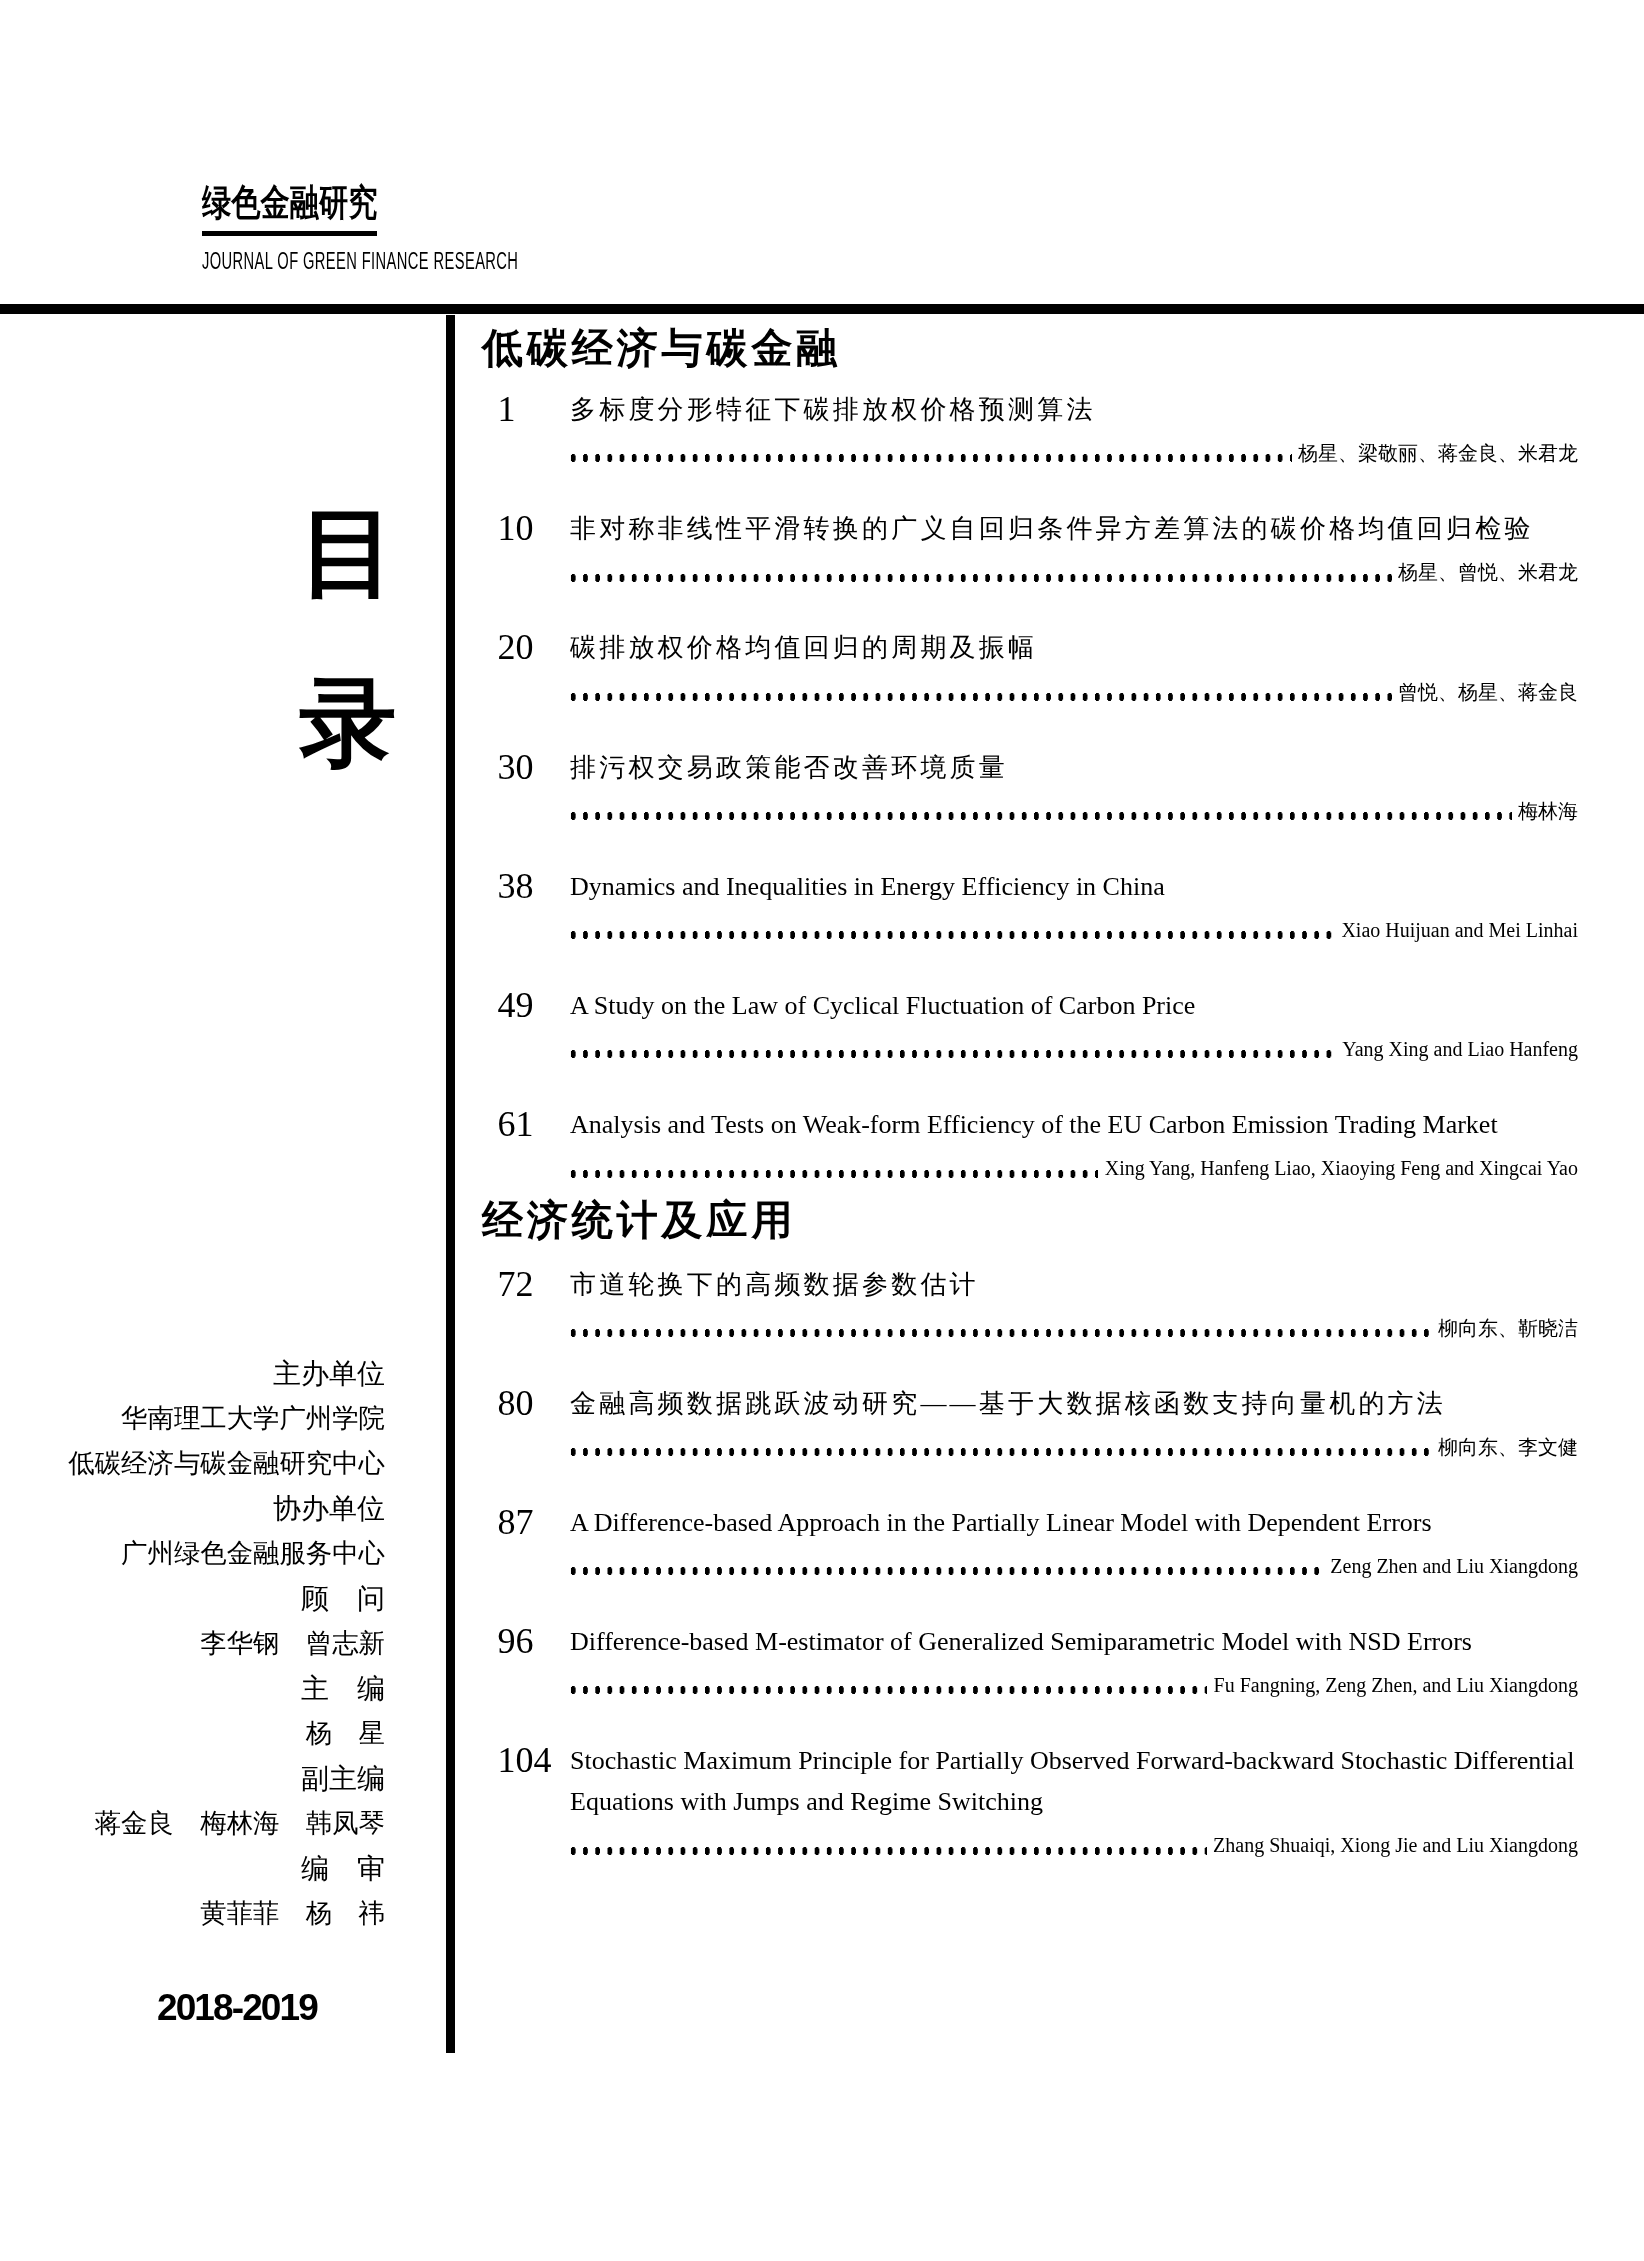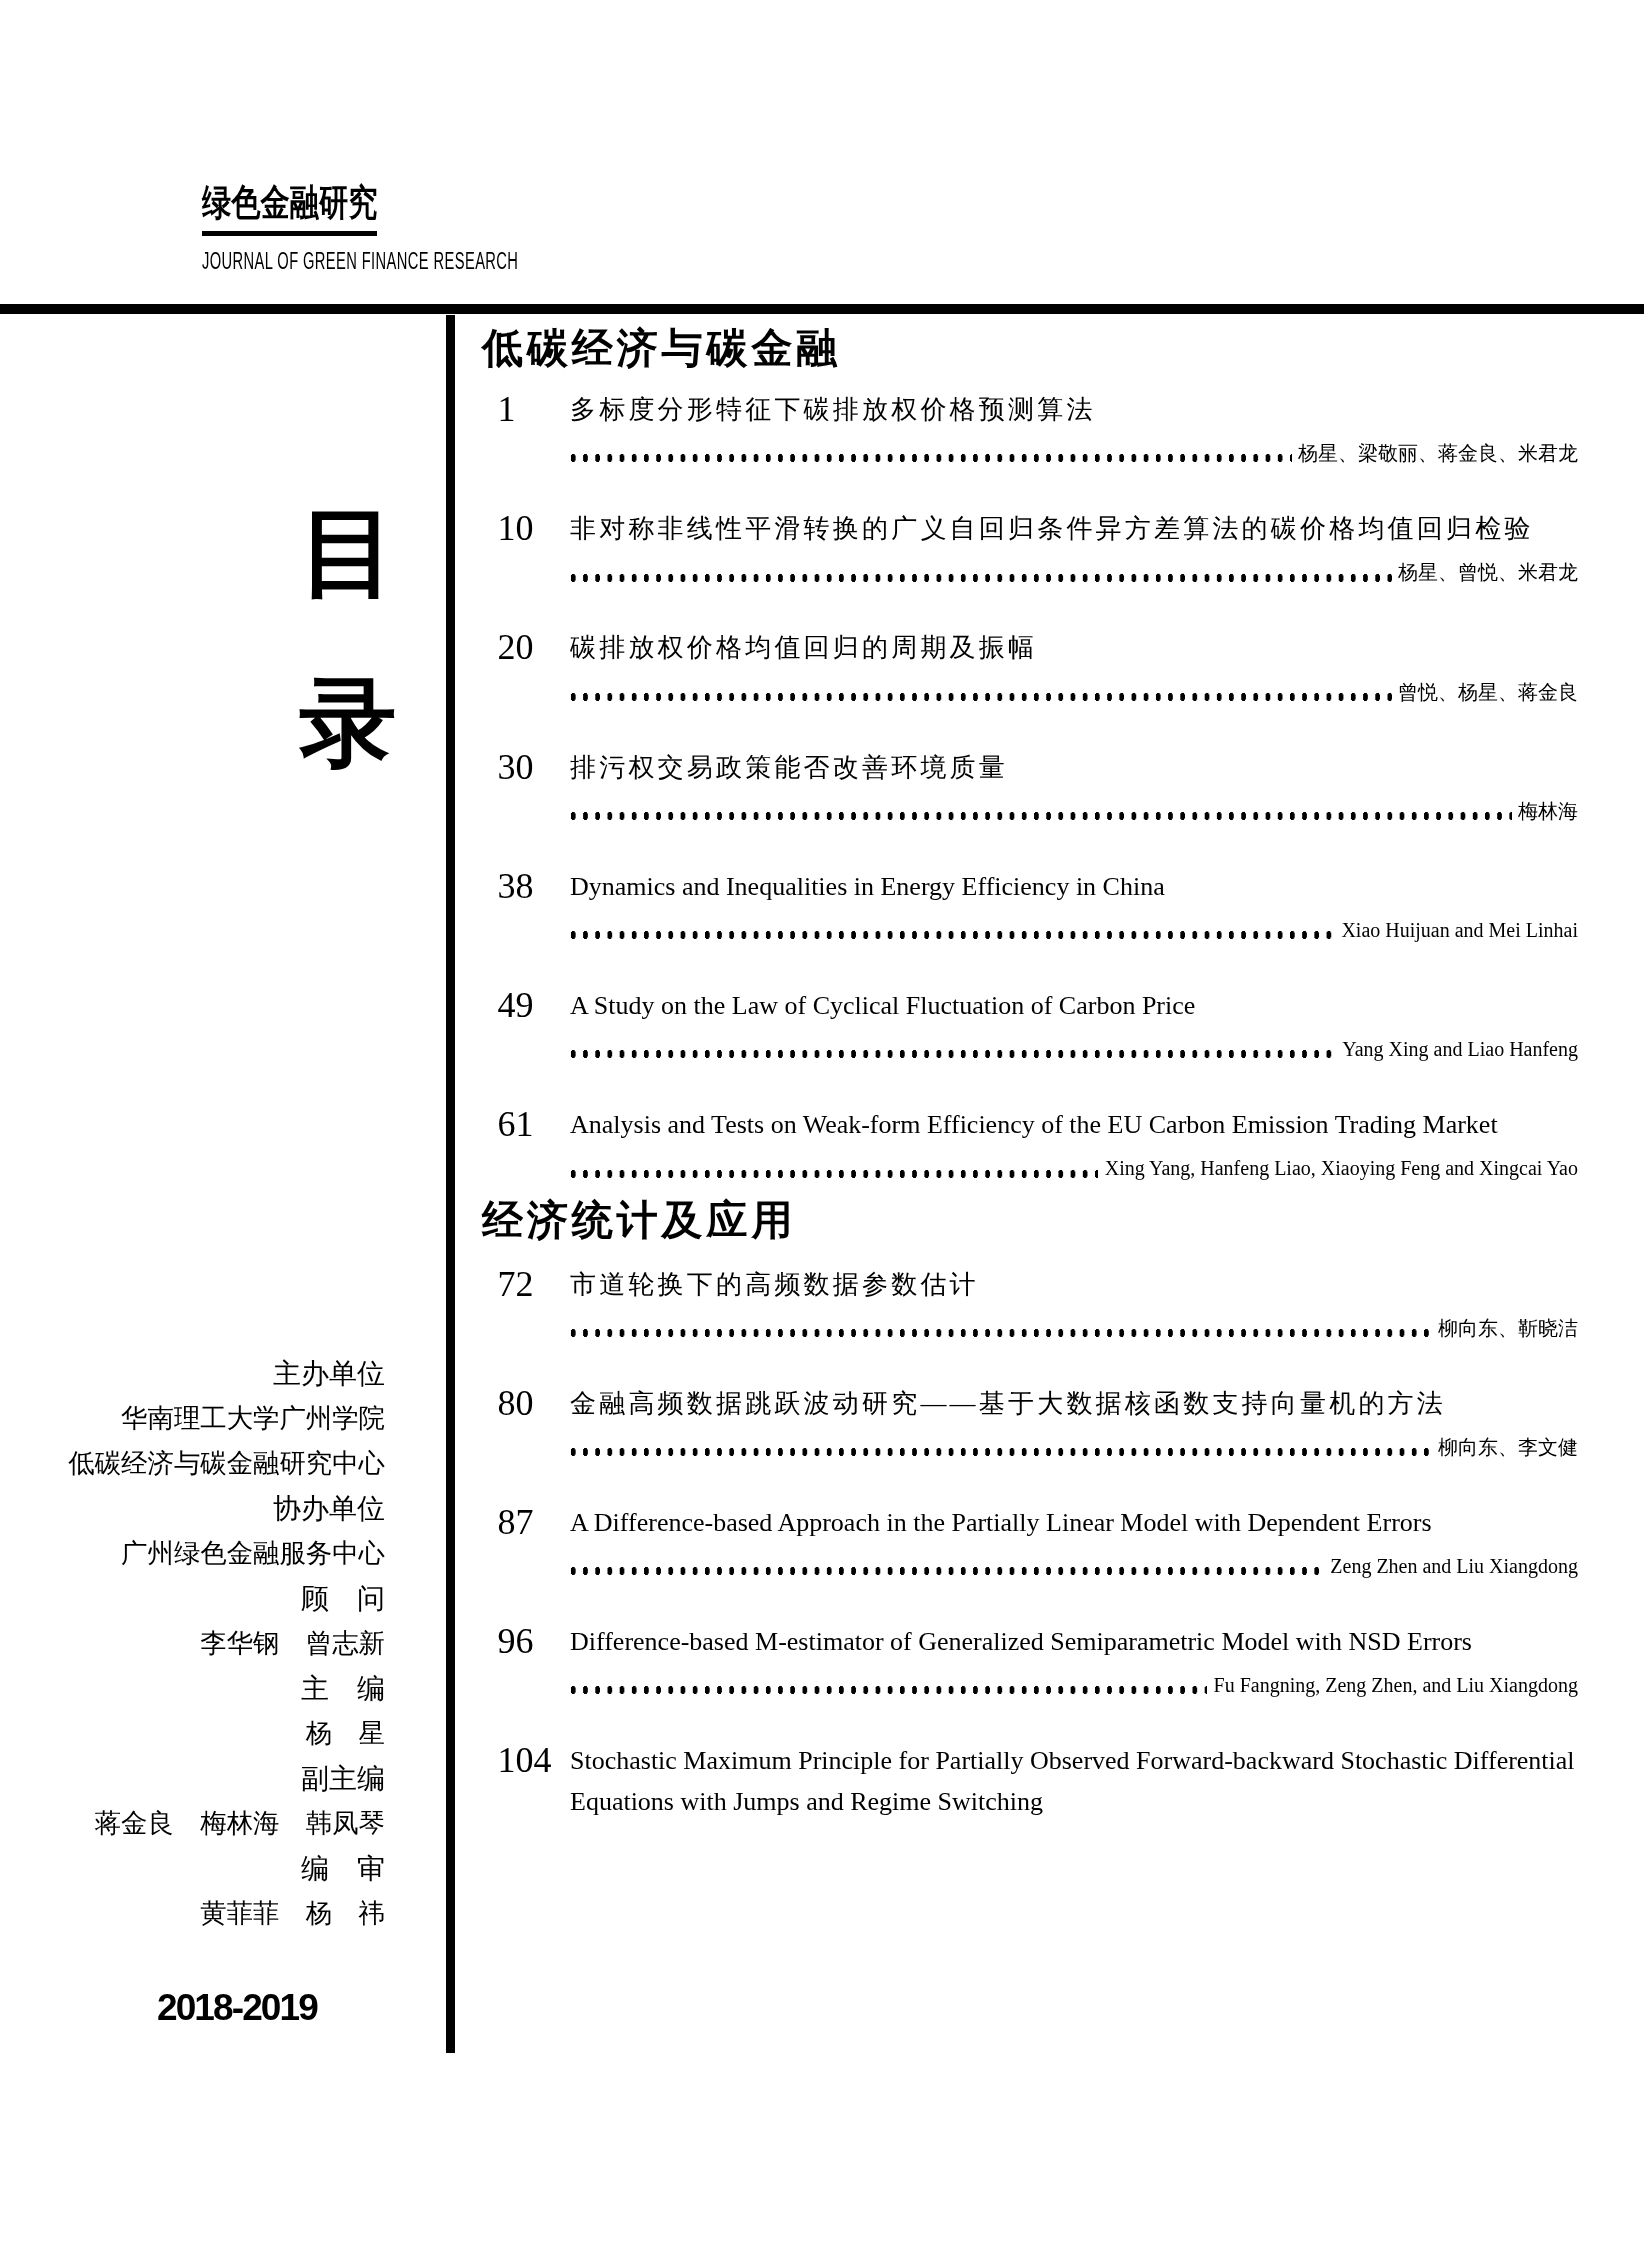--- a/index.html
+++ b/index.html
@@ -246,17 +246,21 @@
         <div class="dots"></div>
         <div class="authors">Fu Fangning, Zeng Zhen, and Liu Xiangdong</div>
       </div>
     </div>
   </div>
 
   <div class="item last-in-section">
     <div class="num">104</div>
     <div class="entry-body">
       <div class="title">Stochastic Maximum Principle for Partially Observed Forward-backward Stochastic Differential Equations with Jumps and Regime Switching</div>
+      <div class="lead">
+        <div class="dots"></div>
+        <div class="authors">Zhang Shuaiqi, Xiong Jie and Liu Xiangdong</div>
+      </div>
     </div>
   </div>
 
 </div>
 
 
 </body></html>

